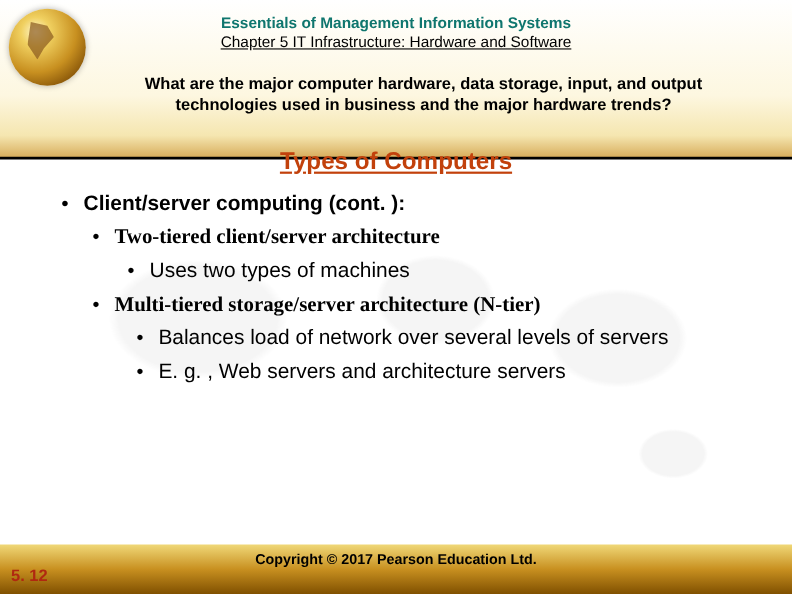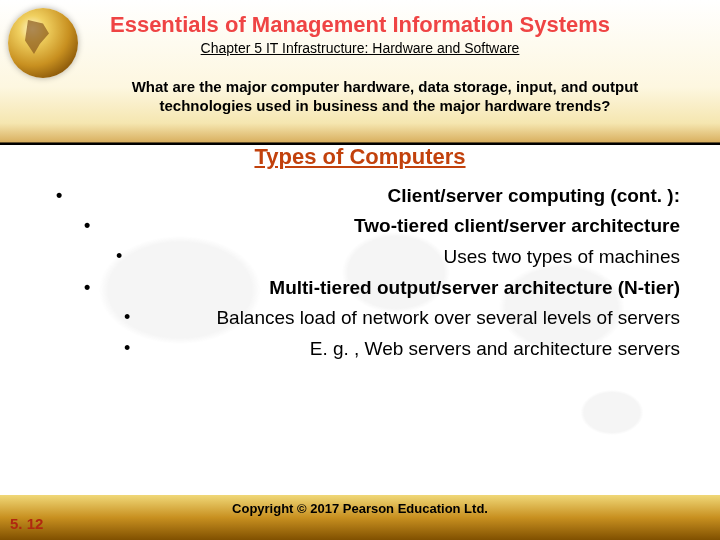--- a/index.html
+++ b/index.html
@@ -46,23 +46,23 @@
     z-index: 2;
   }
   .header-bg {
     position: absolute;
     top: 0; left: 0; right: 0;
     height: 145px;
     background: linear-gradient(180deg, #fff 0%, #fdf7e0 60%, #f5e6b0 85%, #d9b060 98%, #000 98.5%, #000 100%);
     z-index: 1;
   }
   .title {
-    font-size: 22px;
+    font-size: 14px;
     font-weight: bold;
-    color: #ef4444;
+    color: #0f766e;
     position: relative;
     z-index: 2;
   }
   .chapter {
     font-size: 14px;
     font-weight: normal;
     color: #000;
     margin-top: 2px;
     text-decoration: underline;
     position: relative;
@@ -88,33 +88,32 @@
     position: relative;
     z-index: 2;
   }
   .content {
     position: relative;
     z-index: 2;
     margin: 14px 40px 0 52px;
     font-size: 19px;
     color: #000;
     line-height: 1.3;
-    text-align: right;
   }
   .content ul { list-style: none; }
   .content li { position: relative; padding-left: 24px; margin-bottom: 6px; }
   .content li::before {
     content: "•";
     position: absolute;
     left: 4px;
     top: 0;
     font-size: 18px;
   }
   .lvl1 { font-weight: bold; margin-bottom: 14px; }
-  .lvl2 { margin-left: 28px; }
+  .lvl2 { margin-left: 28px; font-family: Liberation Serif, serif; }
   .lvl2-bold { font-weight: bold; margin-bottom: 12px; }
   .lvl3 { margin-left: 60px; font-weight: normal; margin-bottom: 14px; }
   .lvl2b-sub { margin-left: 68px; font-weight: normal; }
   .footer {
     position: absolute;
     bottom: 0; left: 0; right: 0;
     height: 45px;
     background: linear-gradient(180deg, #f0d878 0%, #c89020 50%, #805000 100%);
     text-align: center;
     font-size: 13px;
@@ -146,21 +145,21 @@
   <div class="question">What are the major computer hardware, data storage, input, and output technologies used in business and the major hardware trends?</div>
 </div>
 
 <div class="section-title">Types of Computers</div>
 
 <div class="content">
   <ul>
     <li class="lvl1">Client/server computing (cont. ):</li>
     <li class="lvl2 lvl2-bold">Two-tiered client/server architecture</li>
     <li class="lvl3">Uses two types of machines</li>
-    <li class="lvl2 lvl2-bold">Multi-tiered output/server architecture (N-tier)</li>
+    <li class="lvl2 lvl2-bold">Multi-tiered storage/server architecture (N-tier)</li>
     <li class="lvl2b-sub">Balances load of network over several levels of servers</li>
     <li class="lvl2b-sub">E. g. , Web servers and architecture servers</li>
   </ul>
 </div>
 
 <div class="slide-num">5. 12</div>
 <div class="footer">
   <span>Copyright © 2017 Pearson Education Ltd.</span>
 </div>
 

